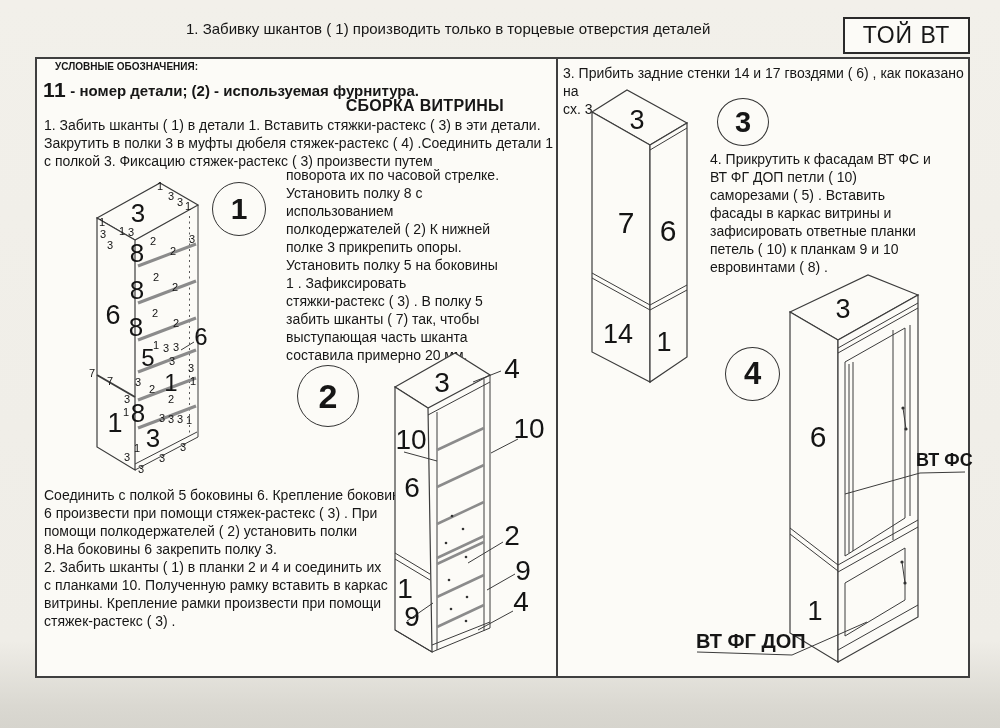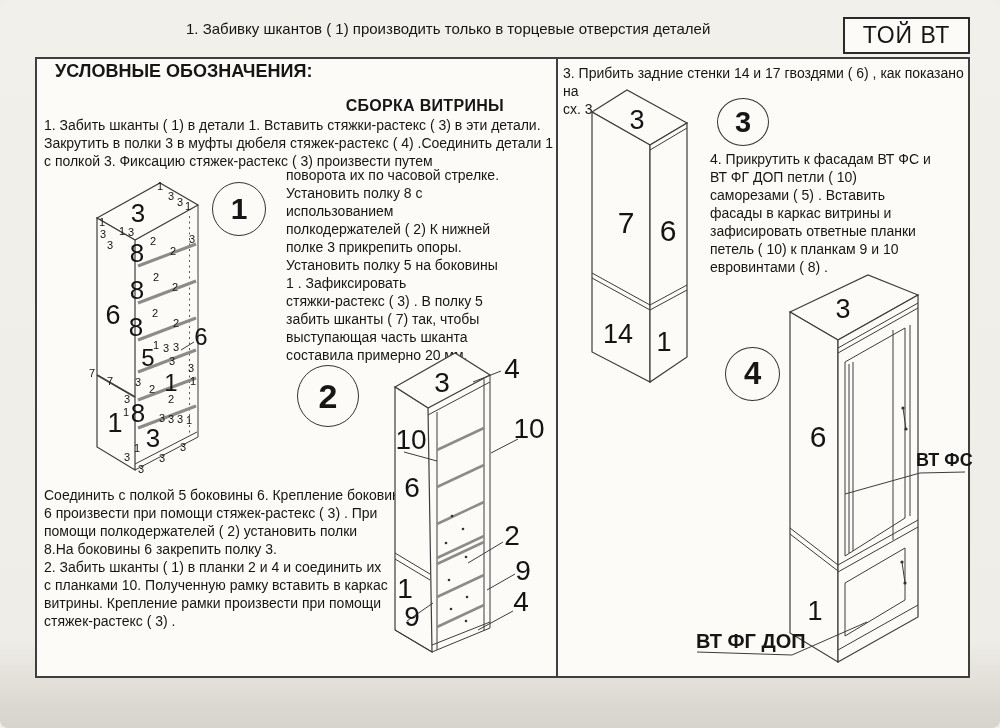--- a/index.html
+++ b/index.html
@@ -1,29 +1,29 @@
 <!DOCTYPE html>
 <html><head>
 <meta charset="utf-8">
 <style>
   html,body{margin:0;padding:0;}
   body{width:1000px;height:728px;overflow:hidden;background:#f0eee8;
        font-family:"Liberation Sans",sans-serif;color:#161616;}
   #page{position:relative;width:1000px;height:728px;
-        background:linear-gradient(180deg,#f2f0ea 0%,#efede7 88%,#dad8d1 97%,#d6d4cd 100%);border-radius:8px;}
+        background:linear-gradient(180deg,#f2f0ea 0%,#efede7 88%,#dad8d1 97%,#d6d4cd 100%);}
   .frame{position:absolute;left:35px;top:57px;width:931px;height:617px;
          border:2px solid #3f3f3f;background:#fcfbf7;}
   .divider{position:absolute;left:556px;top:57px;height:621px;width:0;
            border-left:2px solid #3f3f3f;}
   .hdr-note{position:absolute;left:186px;top:20px;font-size:15px;}
   .stamp{position:absolute;left:843px;top:17px;width:123px;height:33px;
          border:2px solid #2a2a2a;background:#fcfbf7;display:flex;align-items:center;
          justify-content:center;font-size:23px;letter-spacing:1px;}
   .para{position:absolute;font-size:14px;line-height:18px;white-space:pre-line;}
-  .legend-title{position:absolute;left:55px;top:61px;font-size:18px;font-weight:700;}
+  .legend-title{position:absolute;left:55px;top:61px;font-size:10px;font-weight:700;}
   .legend-line{position:absolute;left:43px;top:78px;font-size:15px;font-weight:700;}
   .legend-line .big-num{font-size:21px;vertical-align:-1px;letter-spacing:.5px;}
   .sec-title{position:absolute;left:44px;top:97px;width:460px;text-align:right;
              font-size:16px;font-weight:700;letter-spacing:.3px;}
   .circle{position:absolute;border:1.5px solid #333;border-radius:50%;background:#fcfbf7;
           display:flex;align-items:center;justify-content:center;font-weight:700;}
   .c1{left:212px;top:182px;width:52px;height:52px;font-size:30px;}
   .c2{left:297px;top:365px;width:60px;height:60px;font-size:34px;}
   .c3{left:717px;top:98px;width:50px;height:46px;font-size:29px;}
   .c4{left:725px;top:347px;width:53px;height:52px;font-size:31px;}
@@ -46,20 +46,21 @@
 
   <div class="hdr-note">1. Забивку шкантов ( 1) производить только в торцевые отверстия деталей</div>
   <div class="stamp">
     <span>ТОЙ ВТ</span>
   </div>
 
   <div class="frame"></div>
   <div class="divider"></div>
 
   <div class="legend-title">УСЛОВНЫЕ ОБОЗНАЧЕНИЯ:</div>
+  <div class="legend-line"><span class="big-num">11</span><span> - номер детали; (2) - используемая фурнитура.</span></div>
   <div class="sec-title">СБОРКА ВИТРИНЫ</div>
   <div class="para" style="left:44px;top:116px;width:515px;">1. Забить шканты ( 1) в детали 1. Вставить стяжки-растекс ( 3) в эти детали.
 Закрутить в полки 3 в муфты дюбеля стяжек-растекс ( 4) .Соединить детали 1
 с полкой 3. Фиксацию стяжек-растекс ( 3) произвести путем</div>
   <div class="para" style="left:286px;top:166px;width:264px;">поворота их по часовой стрелке.
 Установить полку 8 с
 использованием
 полкодержателей ( 2) К нижней
 полке 3 прикрепить опоры.
 Установить полку 5 на боковины

